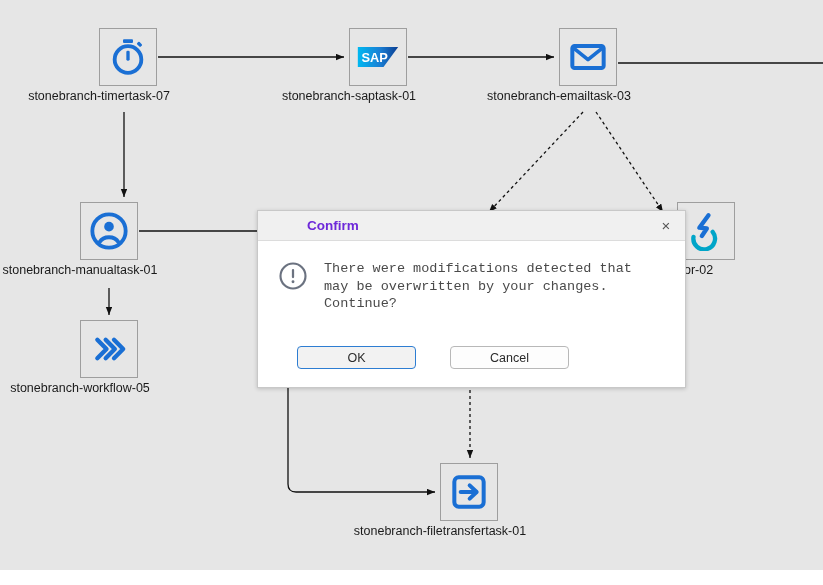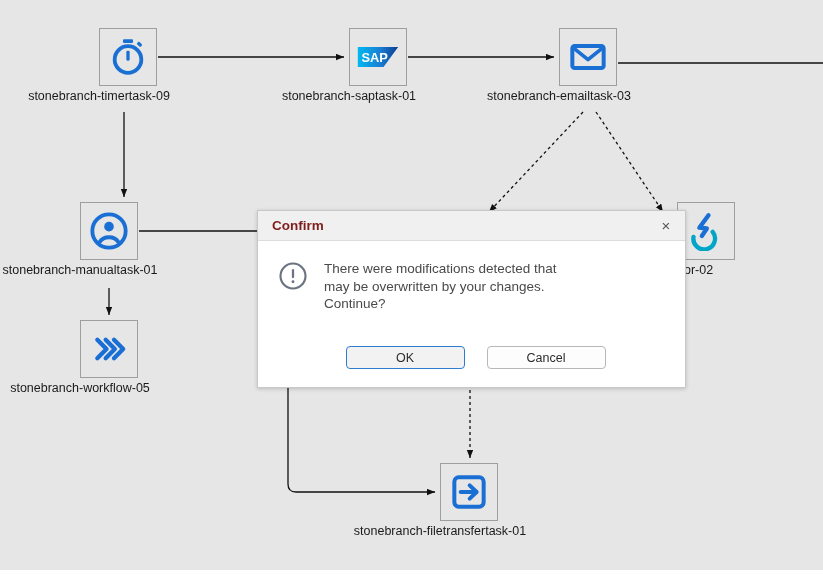--- a/index.html
+++ b/index.html
@@ -85,21 +85,22 @@
     border-bottom: 1px solid #dcdcdc;
     display: flex;
     align-items: center;
     justify-content: space-between;
     padding: 0 0 0 14px;
     box-sizing: border-box;
   }
   #dialog-title {
     font-size: 13.5px;
     font-weight: bold;
-    color: #7f1d1d;
+    color: #6d28d9;
+    margin-left: 35px;
   }
   #dialog-close {
     width: 30px;
     height: 30px;
     display: flex;
     align-items: center;
     justify-content: center;
     font-size: 15px;
     color: #555555;
     cursor: pointer;
@@ -112,41 +113,41 @@
     align-items: flex-start;
   }
   #dialog-warning-icon {
     flex: 0 0 auto;
     margin-right: 16px;
     margin-top: 2px;
   }
   #dialog-text-block {
     flex: 1 1 auto;
     padding-top: 1px;
+    font-family: Liberation Mono, monospace;
   }
   .dialog-msg {
     font-size: 13.5px;
     color: #4a4a4a;
     line-height: 18px;
   }
   .dialog-continue {
     font-size: 13.5px;
     color: #4a4a4a;
     margin-top: 0;
   }
   #dialog-buttons {
     position: absolute;
-    left: 4px;
+    left: 17px;
     top: 135px;
     width: 100%;
     display: flex;
     padding: 0 22px;
     box-sizing: border-box;
-    gap: 22px;
-    justify-content: center;
+    gap: 34px;
   }
   .dlg-btn {
     height: 23px;
     border-radius: 4px;
     background: #f7f7f7;
     border: 1px solid #b8b8b8;
     font-size: 12.5px;
     color: #2b2b2b;
     font-family: "Liberation Sans", sans-serif;
     cursor: pointer;
@@ -209,21 +210,21 @@
 
   <div class="node-wrap" style="left:99px; top:28px;">
     <div class="node">
       <svg class="node-icon" viewBox="0 0 24 24">
         <rect x="9" y="1.4" width="6" height="2.2" rx="0.6" fill="#1a6fd4"></rect>
         <rect x="17.4" y="3.4" width="3" height="2" rx="0.6" fill="#1a6fd4" transform="rotate(45 18.9 4.4)"></rect>
         <circle cx="12" cy="13.5" r="8" fill="none" stroke="#1a6fd4" stroke-width="2.3"></circle>
         <rect x="11" y="8.2" width="2" height="6" rx="0.8" fill="#1a6fd4"></rect>
       </svg>
     </div>
-    <div class="node-label">stonebranch-timertask-09</div>
+    <div class="node-label">stonebranch-timertask-07</div>
   </div>
 
   <div class="node-wrap" style="left:349px; top:28px;">
     <div class="node">
       <svg class="node-icon" viewBox="0 0 48 30" style="width:44px;height:28px;">
         <path d="M2,4 L46,4 L30,26 L2,26 Z" fill="url(#sapGrad)"></path>
         <text x="6" y="20" font-family="Liberation Sans, sans-serif" font-size="14" font-weight="bold" fill="#ffffff">SAP</text>
       </svg>
     </div>
     <div class="node-label">stonebranch-saptask-01</div>

